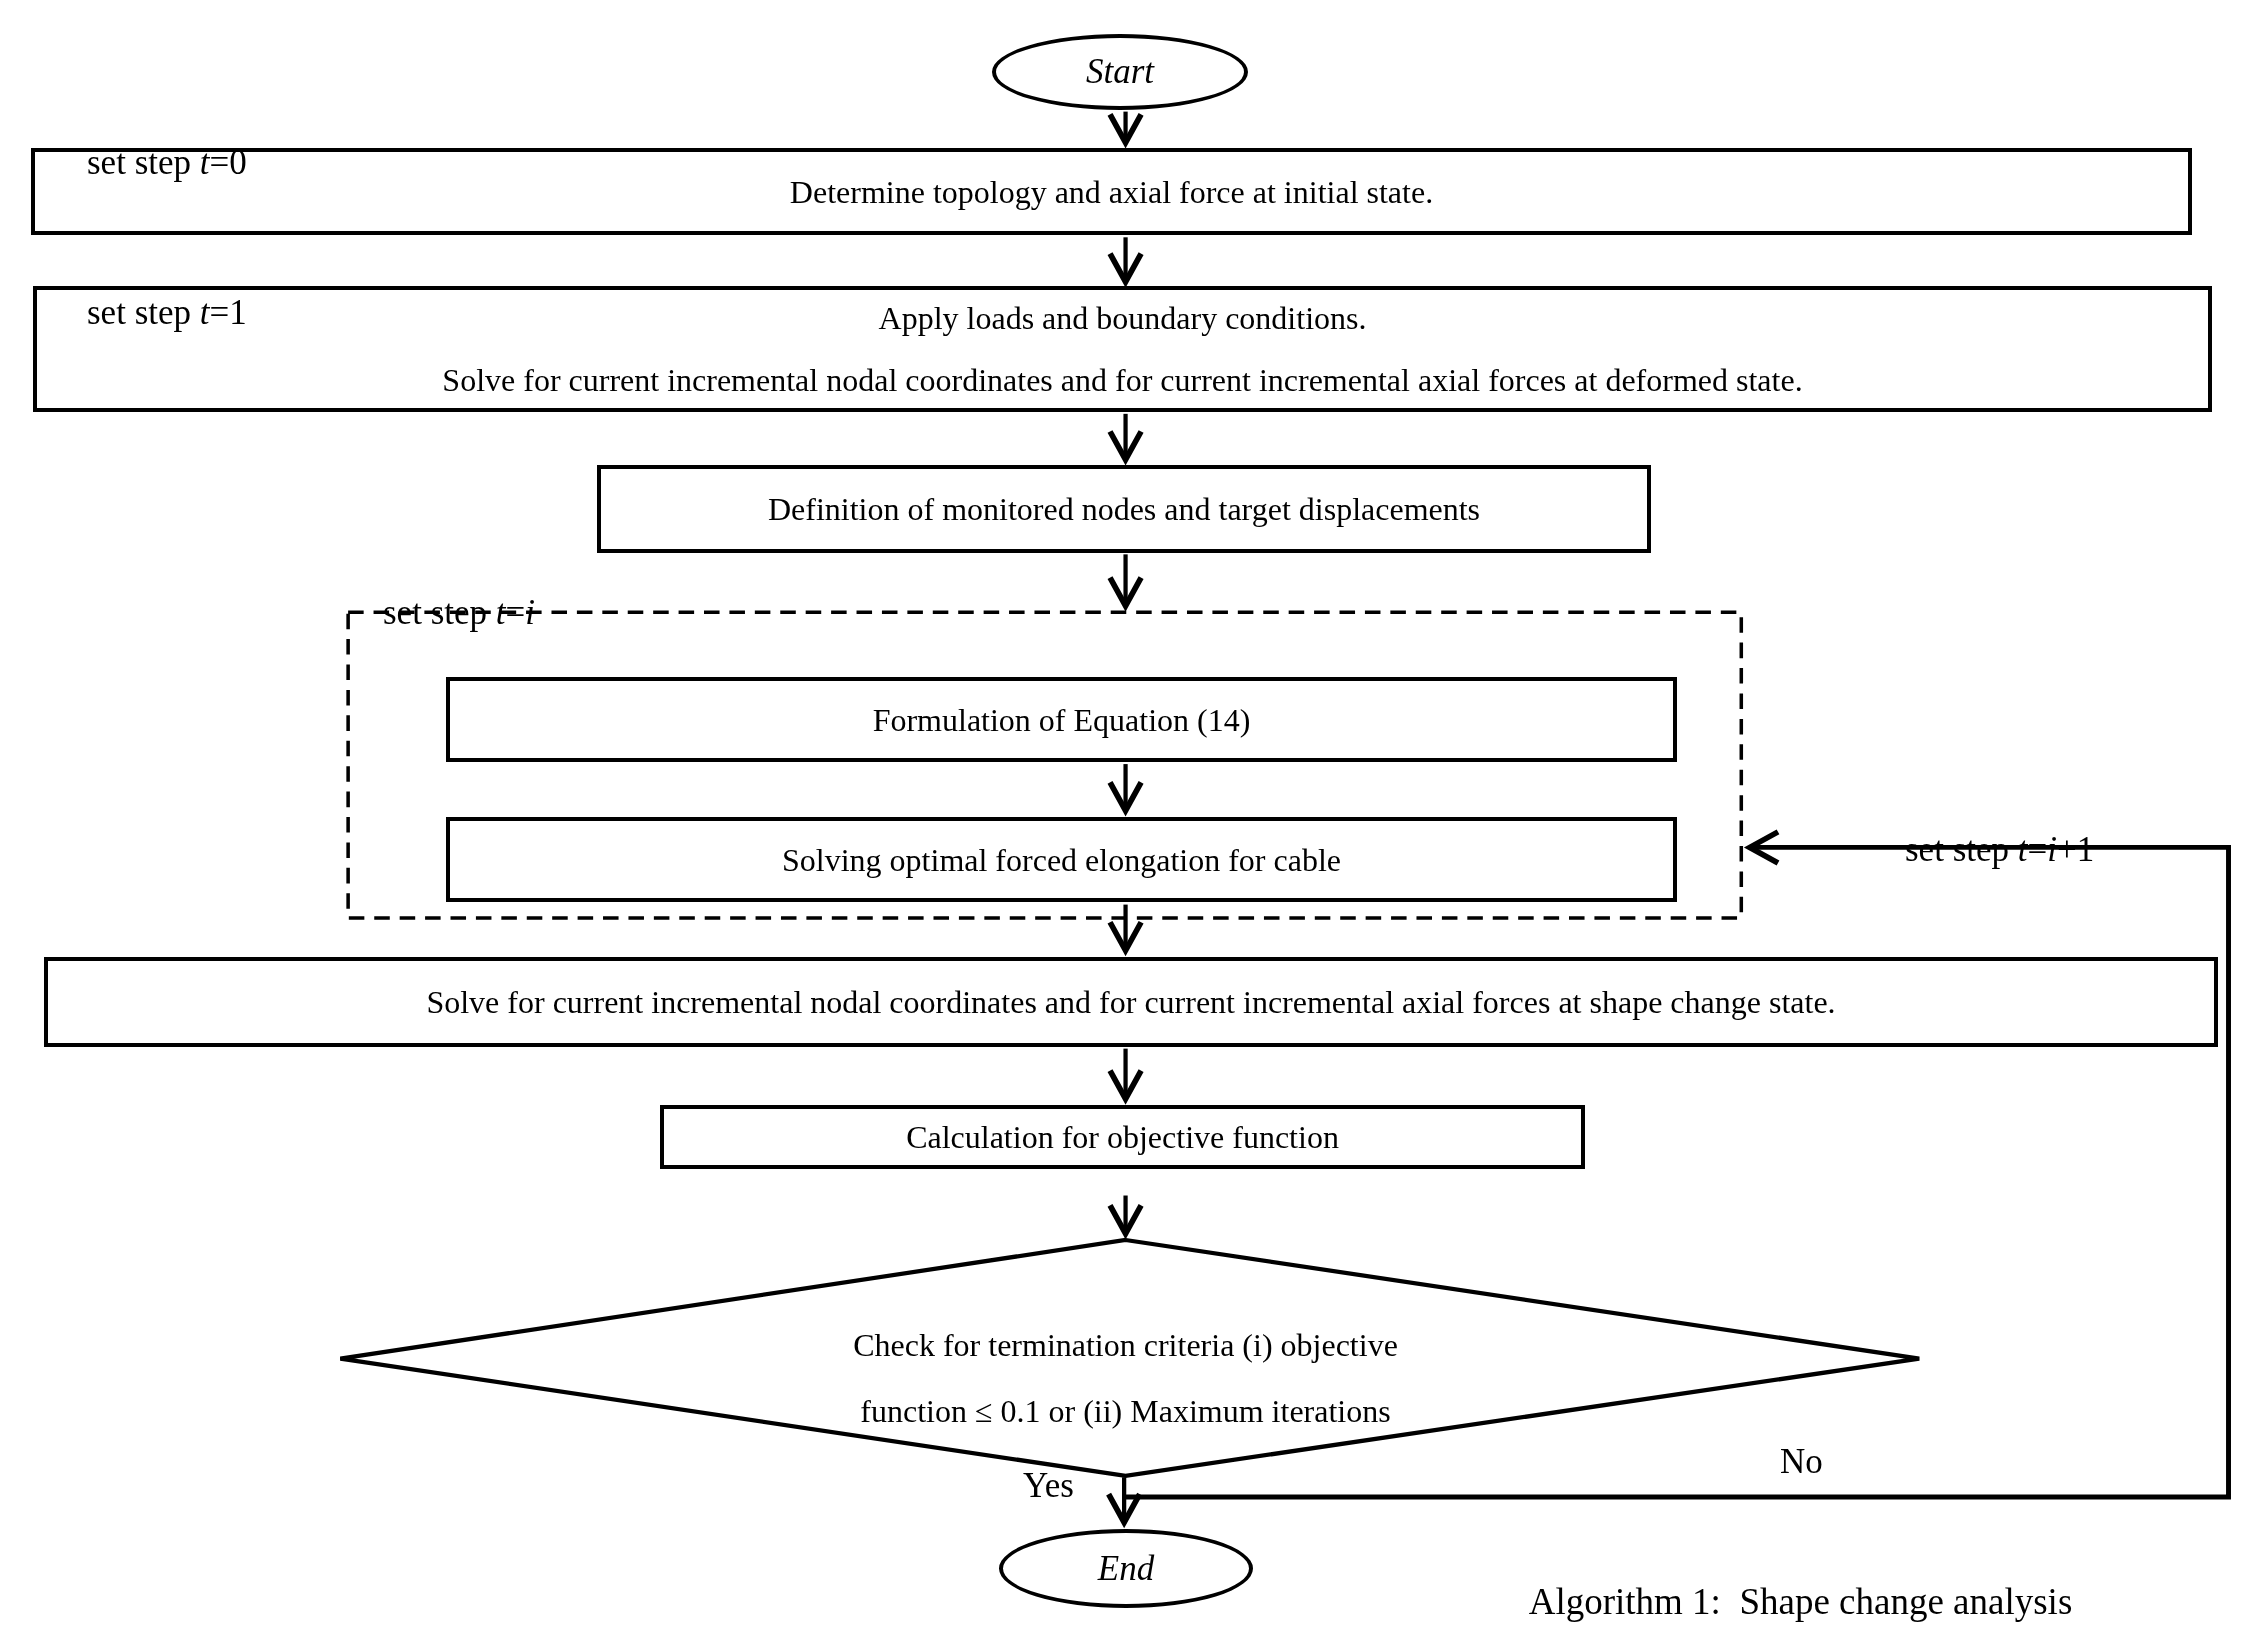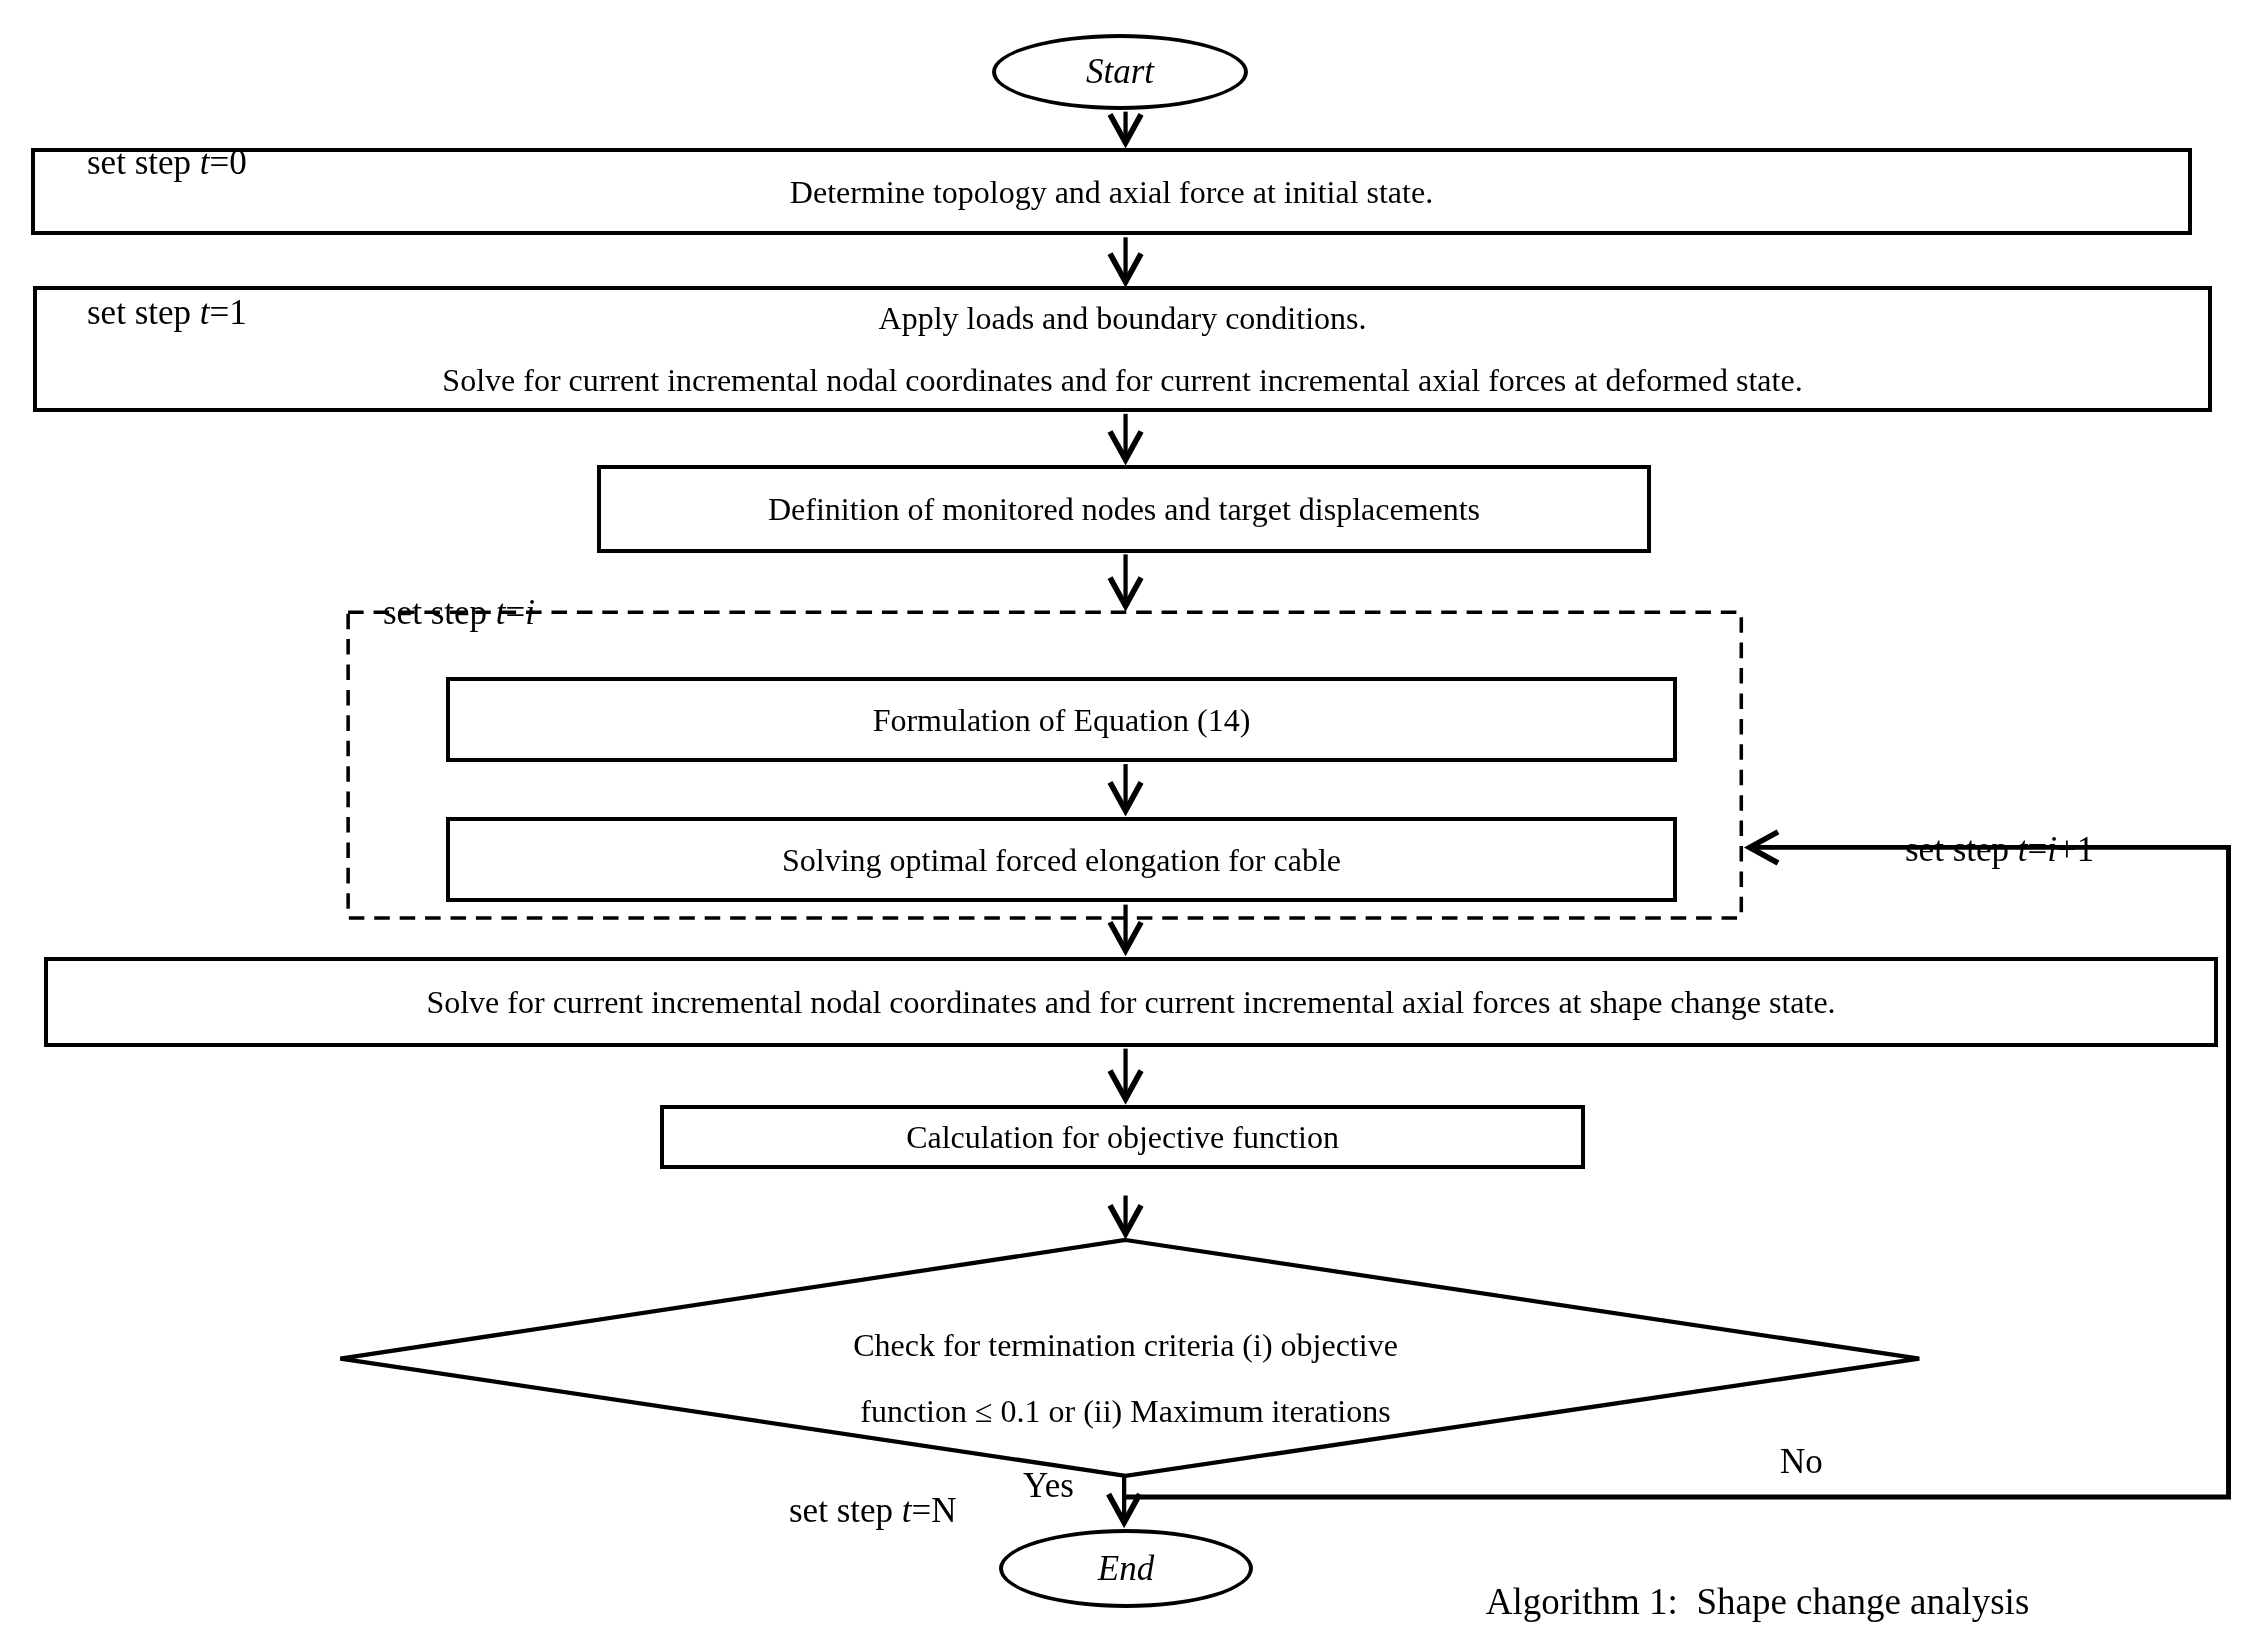--- a/index.html
+++ b/index.html
@@ -36,21 +36,21 @@
   }
   .alg2-title {
     position:absolute; left:348px; top:638px; width:1393px;
     text-align:center; font-size:33px; white-space:pre;
   }
   .decision-text {
     position:absolute; left:702px; top:1312px; width:847px;
     text-align:center; font-size:32px; line-height:66px;
   }
   .caption {
-    position:absolute; left:1362px; top:1580px; width:791px;
+    position:absolute; left:1405px; top:1580px; width:791px;
     text-align:center; font-size:37px; white-space:pre;
   }
 </style>
 </head>
 <body>
 
 <div class="canvas">
 
   <svg class="connectors" viewBox="0 0 3202 2304" xmlns="http://www.w3.org/2000/svg">
     <defs>
@@ -131,23 +131,20 @@
   </div>
 
   <div class="slabel" style="left:348px; top:553px;">
     <span>set step </span><i>t</i><span>=</span><i>i</i><span></span>
   </div>
 
   <div class="slabel" style="left:1870px; top:790px;">
     <span>set step </span><i>t</i><span>=</span><i>i</i><span>+1</span>
   </div>
 
-  <div class="slabel" style="left:754px; top:1451px;">
-    <span>set step </span><i>t</i><span>=N</span><i></i><span></span>
-  </div>
 
   <div class="branch" style="left:1023px; top:1466px;">Yes</div>
   <div class="branch" style="left:1780px; top:1442px;">No</div>
 
   <div class="caption">Algorithm 1:  Shape change analysis</div>
 
 </div>
 
 
 </body></html>

